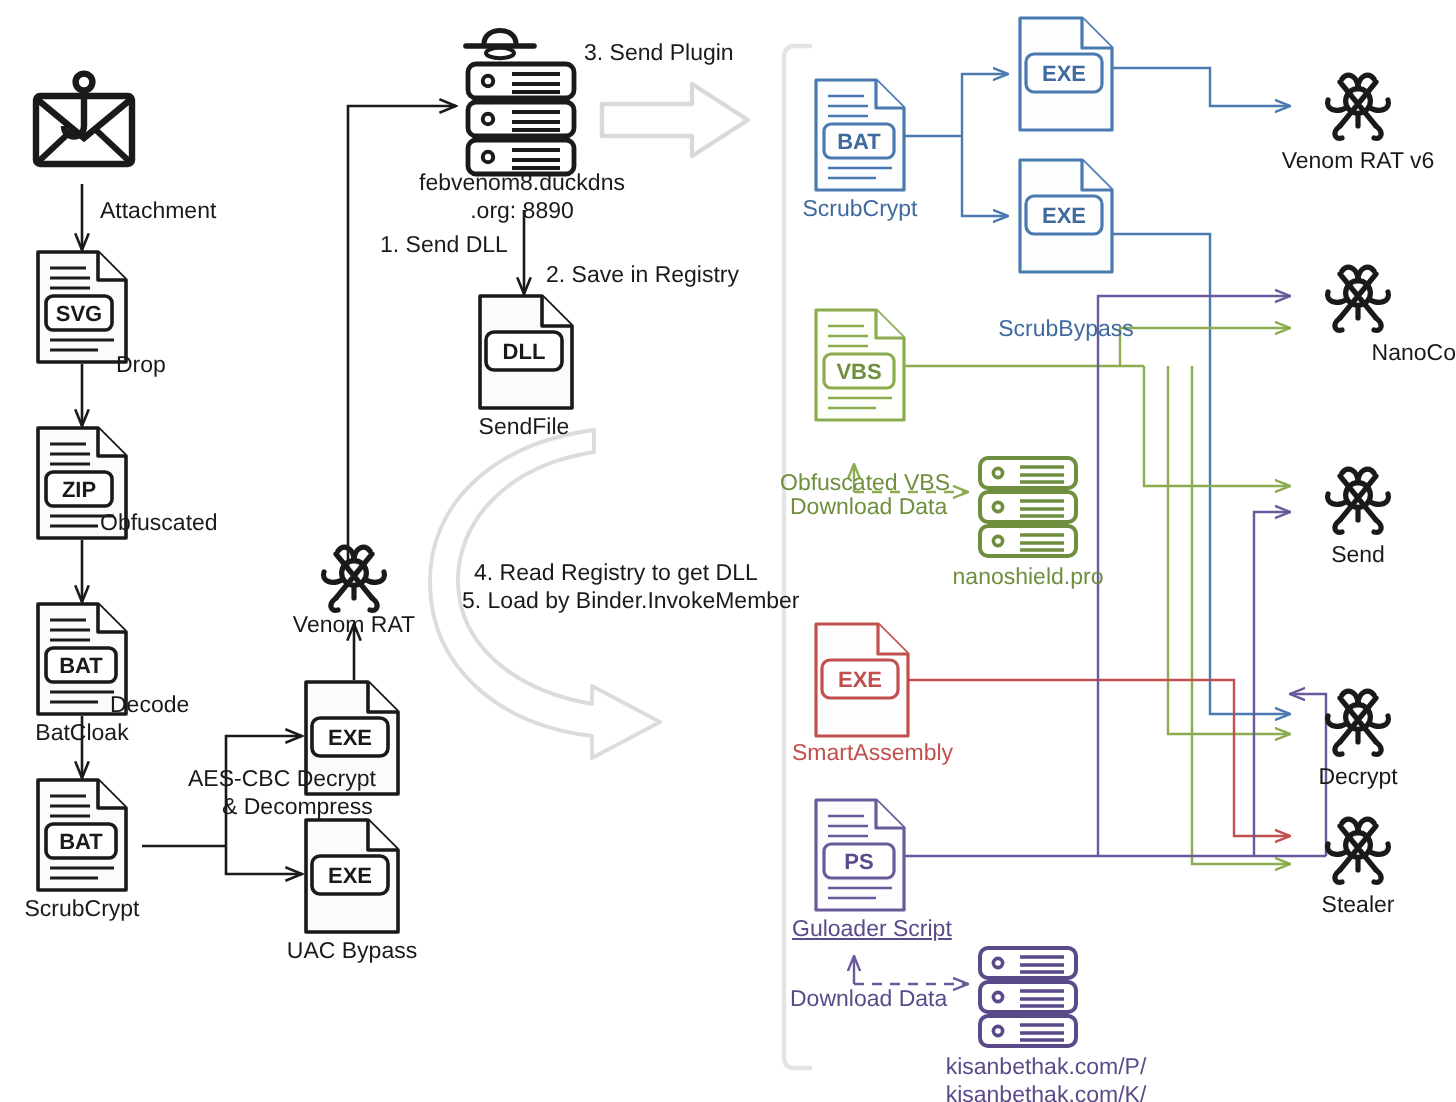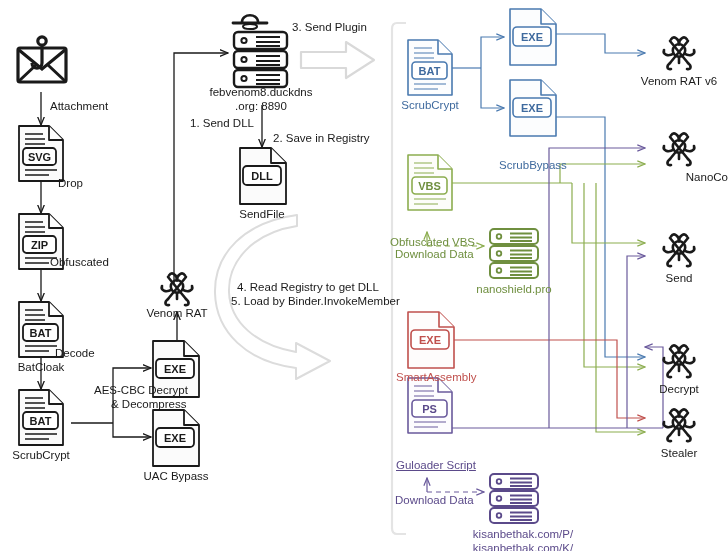--- a/index.html
+++ b/index.html
@@ -298,21 +298,21 @@
 
   <div class="ficon" style="left:407px;top:311px;">
     <svg width="48" height="58" viewBox="0 0 48 58">
       <path d="M1,1 L32,1 L47,16 L47,57 L1,57 Z" fill="#fefcfc" stroke="#c0504d" stroke-width="1.6" stroke-linejoin="round"></path>
       <path d="M32,1 L32,16 L47,16" fill="#ffffff" stroke="#c0504d" stroke-width="1.6" stroke-linejoin="round"></path>
       <rect x="4" y="19" width="38" height="19" rx="4" fill="#ffffff" stroke="#c0504d" stroke-width="1.6"></rect>
       <text class="tagtxt" x="23" y="32.5" text-anchor="middle" font-size="11" fill="#c0504d">EXE</text>
     </svg>
   </div>
 
-  <div class="ficon" style="left:407px;top:377px;">
+  <div class="ficon" style="left:407px;top:399px;">
     <svg width="46" height="57" viewBox="0 0 46 57">
       <path d="M1,1 L31,1 L45,15 L45,56 L1,56 Z" fill="#fdfcfe" stroke="#6a5a9c" stroke-width="1.6" stroke-linejoin="round"></path>
       <path d="M31,1 L31,15 L45,15" fill="#ffffff" stroke="#6a5a9c" stroke-width="1.6" stroke-linejoin="round"></path>
       <path d="M7,9 L25,9 M7,14 L27,14 M7,19 L27,19" stroke="#6a5a9c" stroke-width="1.2"></path>
       <path d="M7,45 L39,45 M7,50 L31,50" stroke="#6a5a9c" stroke-width="1.2"></path>
       <rect x="5" y="23" width="35" height="17" rx="3.5" fill="#ffffff" stroke="#6a5a9c" stroke-width="1.6"></rect>
       <text class="tagtxt" x="22.5" y="35.5" text-anchor="middle" font-size="11" fill="#5b4a8a">PS</text>
     </svg>
   </div>
 

